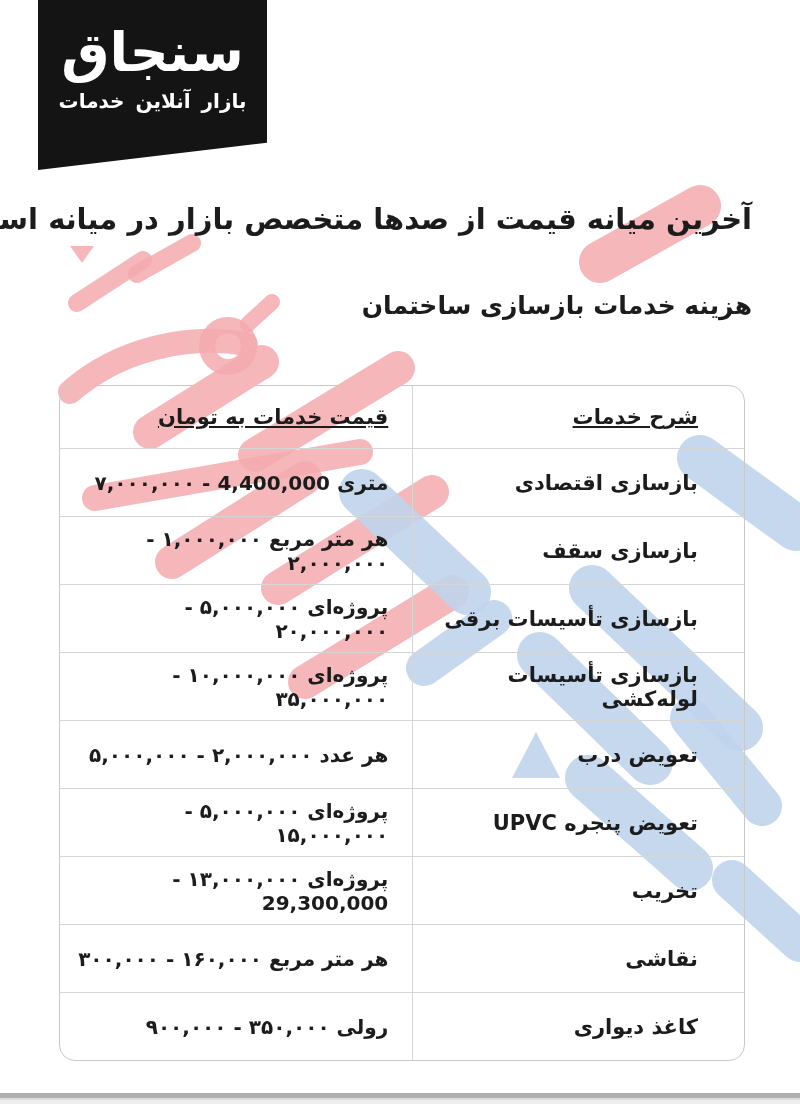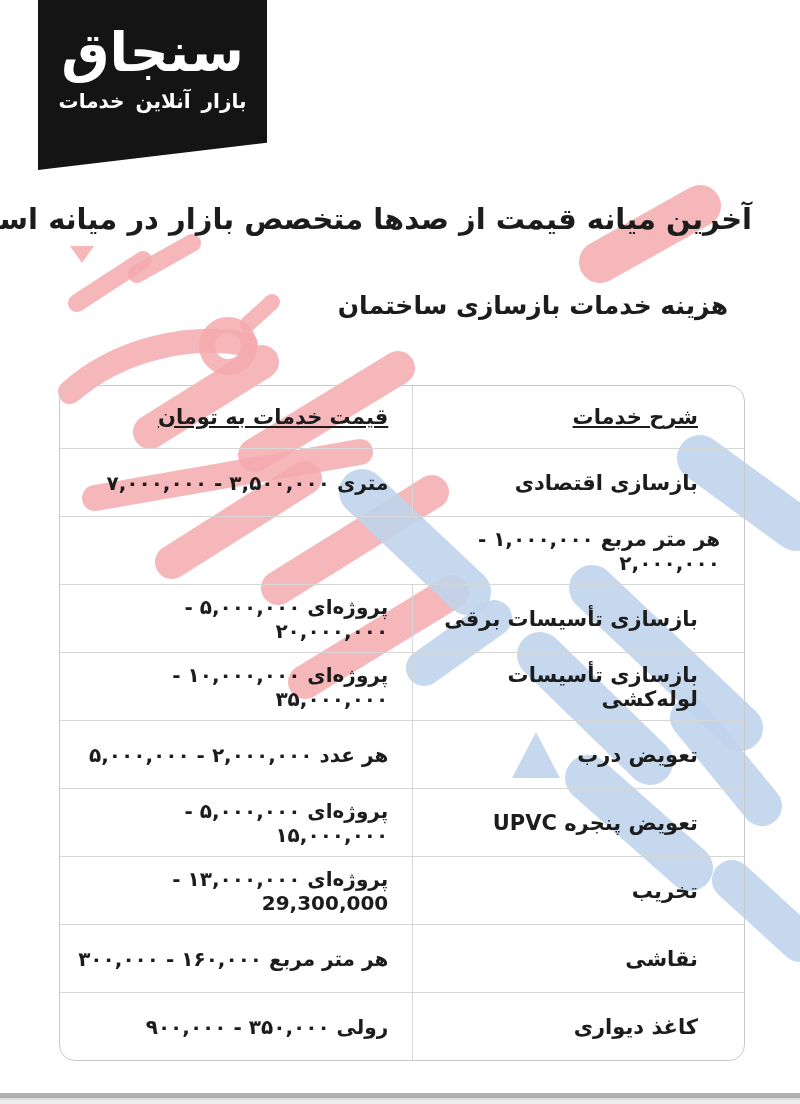--- a/index.html
+++ b/index.html
@@ -33,21 +33,21 @@
     text-align:center;direction:rtl;
   }
   .logo-name{font-size:54px;font-weight:700;line-height:1;margin-top:26px;}
   .logo-tagline{font-size:20px;font-weight:700;margin-top:9px;word-spacing:4px;}
   
   .title{
     position:absolute;top:202px;left:0;right:48px;direction:rtl;text-align:right;
     font-size:29px;font-weight:700;white-space:nowrap;letter-spacing:-.2px;
   }
   .subtitle{
-    position:absolute;top:291px;right:72px;direction:rtl;text-align:right;
+    position:absolute;top:291px;right:48px;direction:rtl;text-align:right;
     font-size:25px;font-weight:700;
   }
   
   .table{
     position:absolute;left:59px;top:385px;width:686px;direction:rtl;
     border:1px solid var(--table-border);border-radius:16px;
     background:transparent;box-sizing:border-box;
   }
   .thead,.trow{display:flex;align-items:stretch;}
   .thead{height:62px;border-bottom:1px solid var(--row-border);}
@@ -113,23 +113,24 @@
     <div class="subtitle">هزینه خدمات بازسازی ساختمان</div>
 
     <div class="table">
       <div class="thead">
         <div class="cell service-cell">شرح خدمات</div>
         <div class="cell price-cell">قیمت خدمات به تومان</div>
       </div>
       <div class="tbody">
           <div class="trow">
             <div class="cell service-cell">بازسازی اقتصادی</div>
-            <div class="cell price-cell">متری ۳,۵۰۰,۰۰۰ - ۷,۰۰۰,۰۰۰</div>
+            <div class="cell price-cell">متری 4,400,000 - ۷,۰۰۰,۰۰۰</div>
           </div>
           <div class="trow">
+            <div class="cell service-cell">بازسازی سقف</div>
             <div class="cell price-cell">هر متر مربع ۱,۰۰۰,۰۰۰ - ۲,۰۰۰,۰۰۰</div>
           </div>
           <div class="trow">
             <div class="cell service-cell">بازسازی تأسیسات برقی</div>
             <div class="cell price-cell">پروژه‌ای ۵,۰۰۰,۰۰۰ - ۲۰,۰۰۰,۰۰۰</div>
           </div>
           <div class="trow">
             <div class="cell service-cell">بازسازی تأسیسات لوله‌کشی</div>
             <div class="cell price-cell">پروژه‌ای ۱۰,۰۰۰,۰۰۰ - ۳۵,۰۰۰,۰۰۰</div>
           </div>

